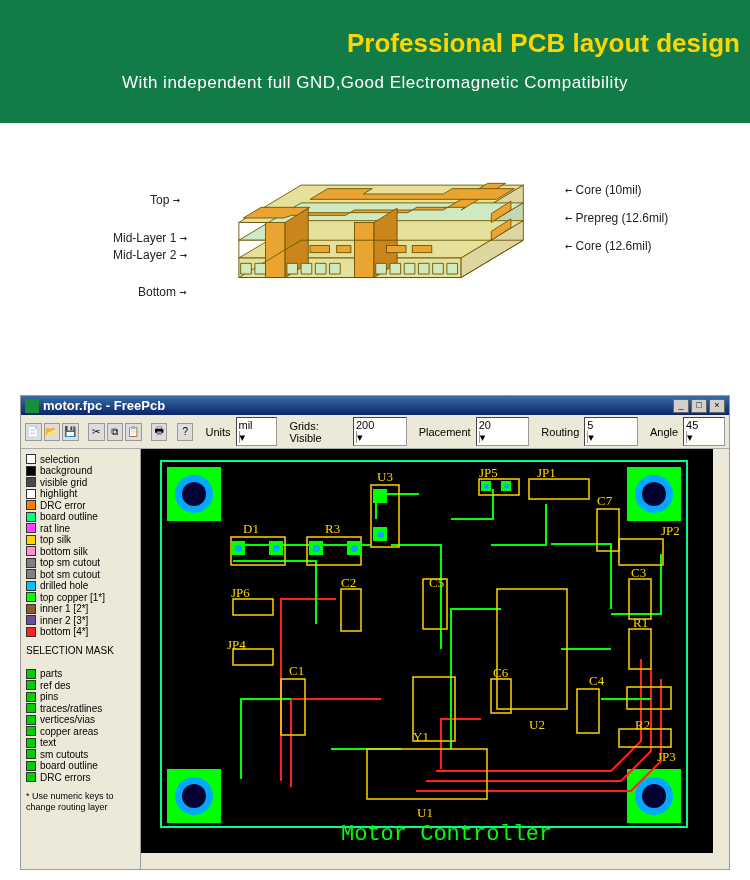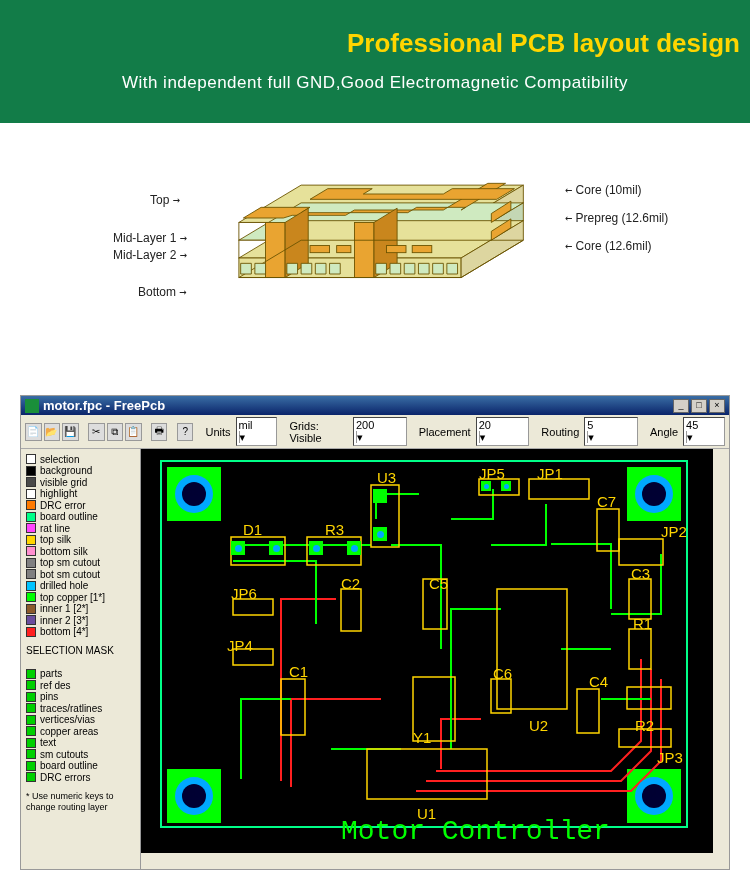--- a/index.html
+++ b/index.html
@@ -37,28 +37,28 @@
 
 .client { display: flex; background: #ece9d8; }
 .sidebar { width: 120px; padding: 4px 5px 8px; border-right: 1px solid #999; font-size: 10px; }
 .leg-item { display: flex; align-items: center; margin: 0.5px 0; }
 .leg-sw { width: 10px; height: 10px; margin-right: 4px; border: 1px solid #333; flex-shrink: 0; }
 .leg-hdr { font-size: 10px; margin: 8px 0 12px; }
 .leg-note { font-size: 9px; margin-top: 8px; line-height: 11px; }
 
 .canvas { position: relative; flex: 1; height: 420px; background: #000; overflow: hidden; }
 .canvas svg { position: absolute; left: 0; top: 0; }
-.dlabel { position: absolute; color: #ffd500; font-size: 15px; font-family: Liberation Sans, sans-serif; }
+.dlabel { position: absolute; color: #ffd500; font-size: 13px; font-family: Liberation Serif, serif; }
 .hole { position: absolute; background: #00a8ff; border-radius: 50%; }
 .hole::after { content: ""; position: absolute; inset: 18%; background: #003; border-radius: 50%; }
 .htxt { position: absolute; color: #003; font-size: 10px; font-weight: bold; }
 .pad { position: absolute; background: #0f0; }
 .pad::after { content: ""; position: absolute; inset: 25%; background: #00a8ff; border-radius: 50%; }
 .padrect { position: absolute; background: #0f0; }
-.ftr { color: #0f0; font-family: "Courier New", monospace; font-size: 28px; position: absolute; }
+.ftr { color: #0f0; font-family: "Courier New", monospace; font-size: 22px; position: absolute; }
 .sb { position: absolute; background: #ece9d8; }
 .sb.right { right: 0; top: 0; width: 16px; height: calc(100% - 16px); }
 .sb.bot { left: 0; bottom: 0; height: 16px; width: calc(100% - 16px); }
 .sbc { position: absolute; right: 0; bottom: 0; width: 16px; height: 16px; background: #ece9d8; }
 </style>
 </head>
 <body>
 
 <div class="hero">
   <div class="hero-title">Professional PCB layout design</div>

